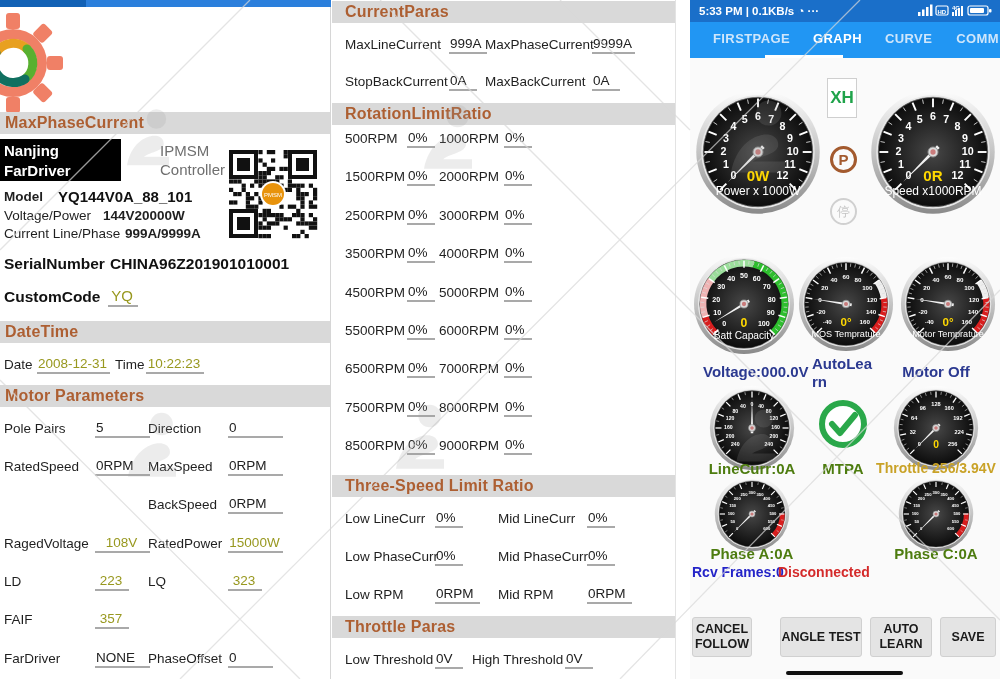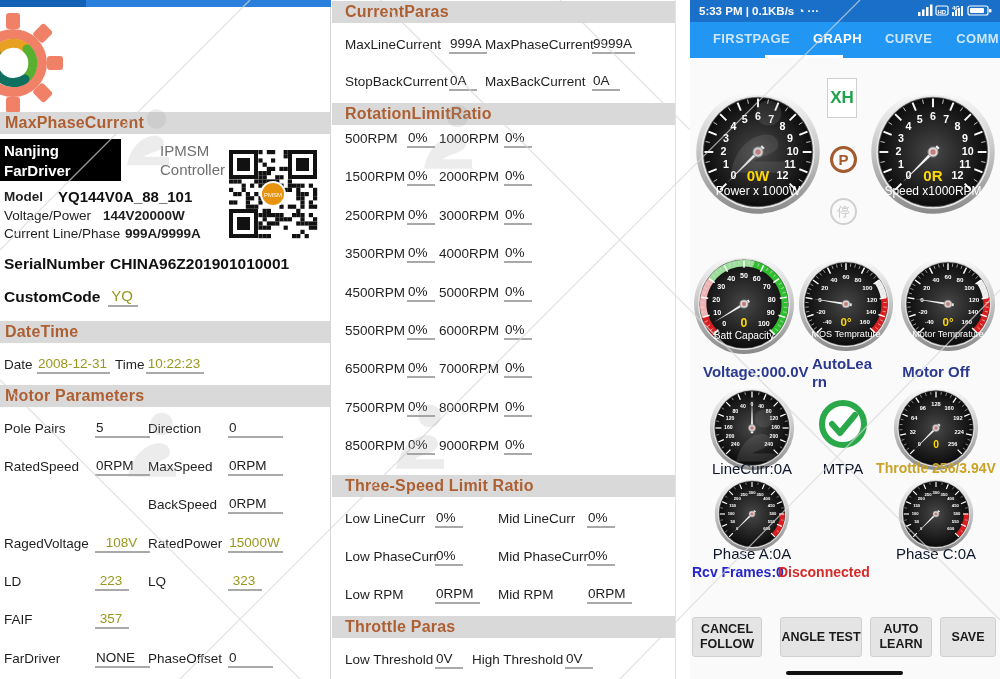--- a/index.html
+++ b/index.html
@@ -48,21 +48,21 @@
   .tab-underline { position:absolute; left:75px; top:55px; width:78px; height:3px; background:#fff; }
   .phone-content { position:absolute; left:0; top:58px; width:310px; height:621px; background:#fafafa; }
   .gauge { position:absolute; }
   .xh-box { position:absolute; left:137px; top:20px; width:30px; height:40px; background:#fff;
     border:1px solid #cfcfcf; color:#1fa34a; font-size:17px; font-weight:700; text-align:center; line-height:38px; }
   .p-ind { position:absolute; left:140px; top:88px; width:27px; height:27px; border:3px solid #a35a2e; border-radius:50%;
     color:#a35a2e; font-size:15px; font-weight:700; text-align:center; line-height:22px; cursor:pointer; background:#fafafa; }
   .stop-ind { position:absolute; left:140px; top:140px; width:27px; height:27px; border:2px solid #d0d0d0; border-radius:50%;
     color:#c4c4c4; font-size:13px; text-align:center; line-height:24px; cursor:pointer; background:#fafafa; }
   .navy { color:#2b3990; font-weight:700; }
-  .green { color:#0f172a; font-weight:400; }
+  .green { color:#4d7c0f; font-weight:700; }
   .gold  { color:#c9a227; font-weight:700; }
   .stat  { position:absolute; font-size:15px; text-align:center; white-space:nowrap; }
   .wrapml { white-space:normal; word-break:break-all; width:64px; text-align:left; line-height:18px; }
   .rcv-blue { color:#2424c8; font-weight:700; font-size:14px; }
   .rcv-red  { color:#d42a2a; font-weight:700; font-size:14px; }
   .btn { position:absolute; top:559px; background:#e4e4e4; border:1px solid #d0d0d0; border-radius:3px;
     font-size:12.5px; font-weight:700; color:#1a1a1a; text-align:center; display:flex; align-items:center;
     justify-content:center; line-height:15px; cursor:pointer; height:40px; font-family:"Liberation Sans",sans-serif; }
   .homebar { position:absolute; left:96px; top:613px; width:117px; height:4px; background:#111; border-radius:2px; }
 
@@ -1041,21 +1041,21 @@
       <div class="stat green" style="left:12px;top:402px;width:100px">LineCurr:0A</div>
       <div class="stat green" style="left:118px;top:402px;width:70px">MTPA</div>
       <div class="stat gold" style="left:172px;top:402px;width:148px;font-size:14px">Throttle 256/3.94V</div>
 
       <div class="stat green" style="left:12px;top:487px;width:100px">Phase A:0A</div>
       <div class="stat green" style="left:196px;top:487px;width:100px">Phase C:0A</div>
 
       <span class="abs rcv-blue" style="left:2px;top:506px">Rcv Frames:0</span>
       <span class="abs rcv-red" style="left:88px;top:506px">Disconnected</span>
 
-      <button class="btn" style="left:2px;width:70px">CANCEL FOLLOW</button>
+      <button class="btn" style="left:2px;width:60px">CANCEL FOLLOW</button>
       <button class="btn" style="left:90px;width:82px">ANGLE TEST</button>
       <button class="btn" style="left:180px;width:62px;padding:0 18px">AUTO LEARN</button>
       <button class="btn" style="left:250px;width:56px">SAVE</button>
 
       <div class="homebar"></div>
     </div>
   </section>
 
   <svg class="wm" width="1000" height="679" viewBox="0 0 1000 679">
     <g stroke="#d9d9d9" stroke-width="1.3" opacity=".7">

